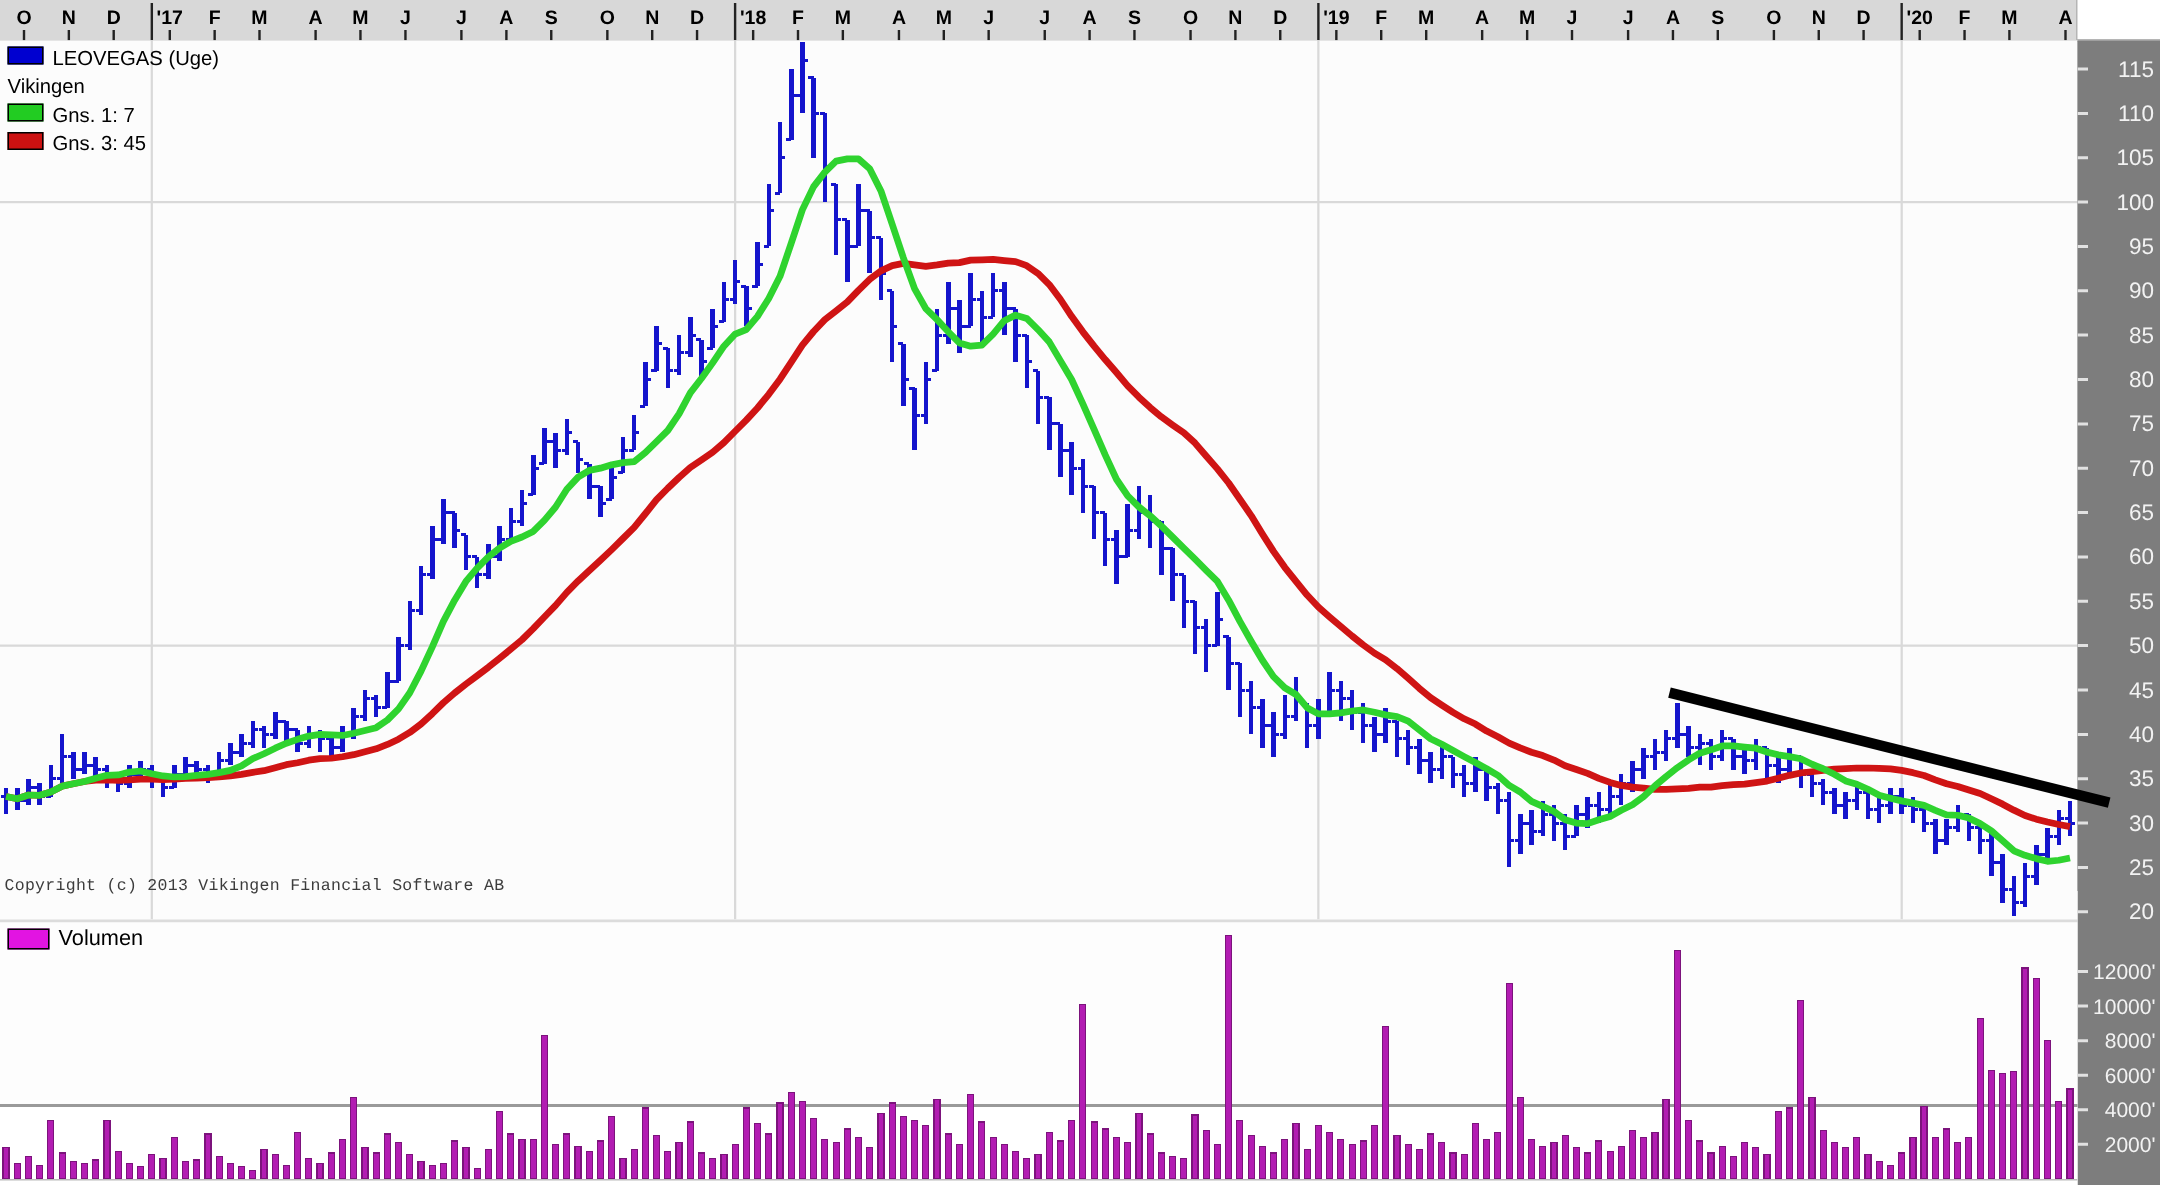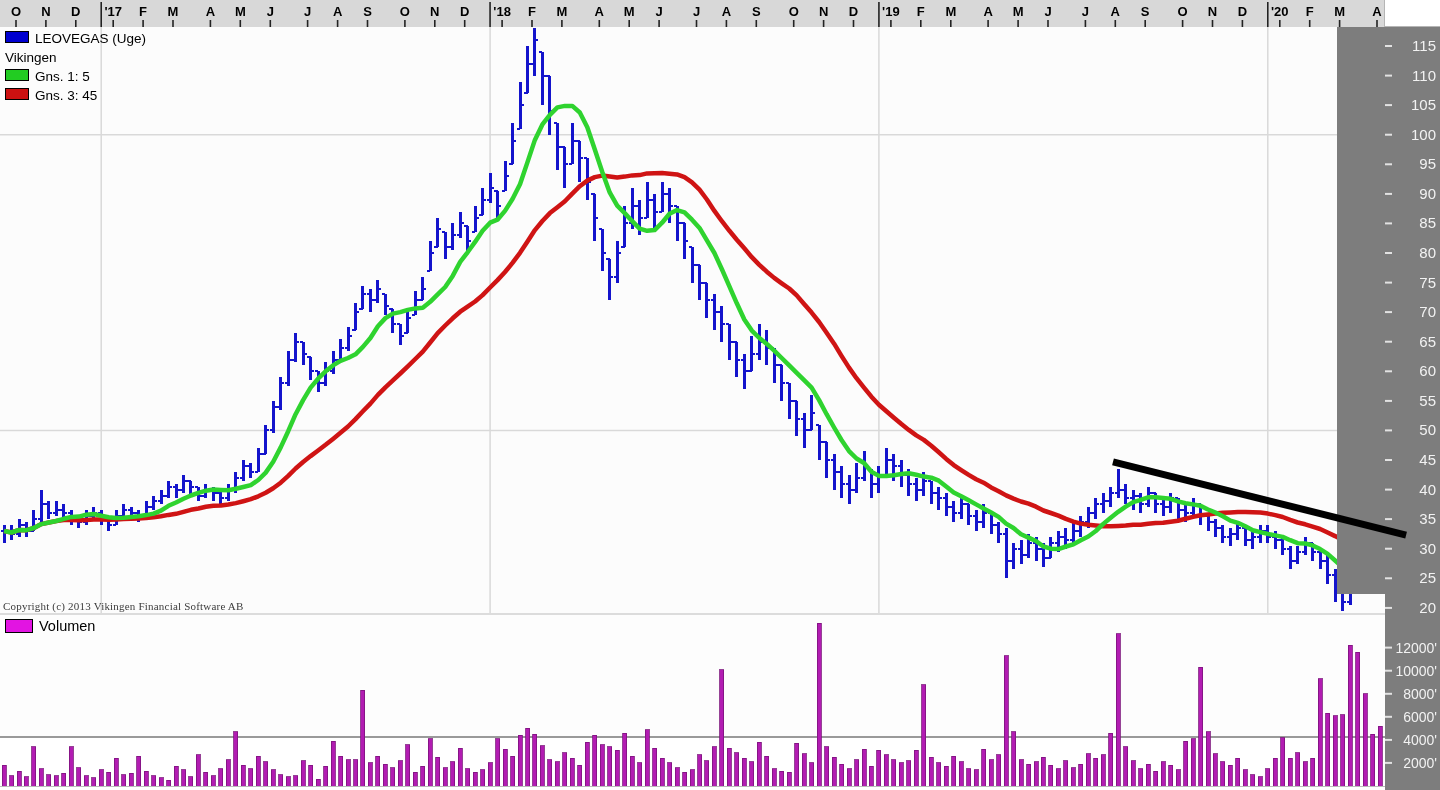--- a/index.html
+++ b/index.html
@@ -6,26 +6,26 @@
   .window{position:relative;width:1440px;height:790px;overflow:hidden;background:#fff;
           font-family:"Liberation Sans",sans-serif;-webkit-font-smoothing:none;}
   .top-axis{position:absolute;left:0;top:0;width:1385px;height:27px;background:#d8d8d8;
             border-bottom:1px solid #9a9a9a;}
   .corner{position:absolute;right:0;top:0;width:55px;height:26px;background:#ffffff;
           border-left:1px solid #b5b5b5;border-bottom:1px solid #b5b5b5;}
   .price-panel{position:absolute;left:0;top:27px;width:1385px;height:586px;background:#fcfcfc;}
   .divider{position:absolute;left:0;top:613px;width:1385px;height:2px;background:#dcdcdc;}
   .volume-panel{position:absolute;left:0;top:615px;width:1385px;height:123px;background:#fdfdfd;
                 border-bottom:2px solid #9a9a9a;box-sizing:border-box;}
-  .right-axis{position:absolute;right:0;top:27px;width:55px;height:567px;background:#7d7d7d;padding-left:48px;}
+  .right-axis{position:absolute;right:0;top:27px;width:55px;height:567px;background:#7d7d7d;}
   .overlay{position:absolute;left:0;top:0;width:1440px;height:790px;pointer-events:none;}
   .legend{position:absolute;left:5px;top:4px;}
   .legend-row{display:flex;align-items:flex-start;height:19px;font-size:13.5px;color:#000;}
   .swatch{width:22px;height:10px;border:1px solid #000;margin-right:6px;display:inline-block;}
-  .copyright{position:absolute;left:3px;bottom:1px;font-family:Liberation Serif, serif;
+  .copyright{position:absolute;left:3px;bottom:16px;font-family:Liberation Mono, monospace;
              font-size:11px;color:#3c3c3c;letter-spacing:.2px;}
   .vol-legend{position:absolute;left:5px;top:3px;display:flex;align-items:center;
               font-size:14.5px;color:#000;}
   .vol-legend .swatch{width:26px;height:12px;}
   svg{display:block;}
   text{font-family:"Liberation Sans",sans-serif;}
 </style>
 </head>
 <body>
 
@@ -700,21 +700,21 @@
     <div class="legend">
       <div class="legend-row">
         <span class="swatch" id="sw-blue" style="background: rgb(0, 0, 208);"></span>
         <span>LEOVEGAS (Uge)</span>
       </div>
       <div class="legend-row">
         <span>Vikingen</span>
       </div>
       <div class="legend-row">
         <span class="swatch" id="sw-green" style="background: rgb(34, 204, 34);"></span>
-        <span>Gns. 1: 5</span>
+        <span>Gns. 1: 7</span>
       </div>
       <div class="legend-row">
         <span class="swatch" id="sw-red" style="background: rgb(204, 17, 17);"></span>
         <span>Gns. 3: 45</span>
       </div>
     </div>
     <div class="copyright">Copyright (c) 2013 Vikingen Financial Software AB</div>
   </div>
 
   <div class="divider"></div>

